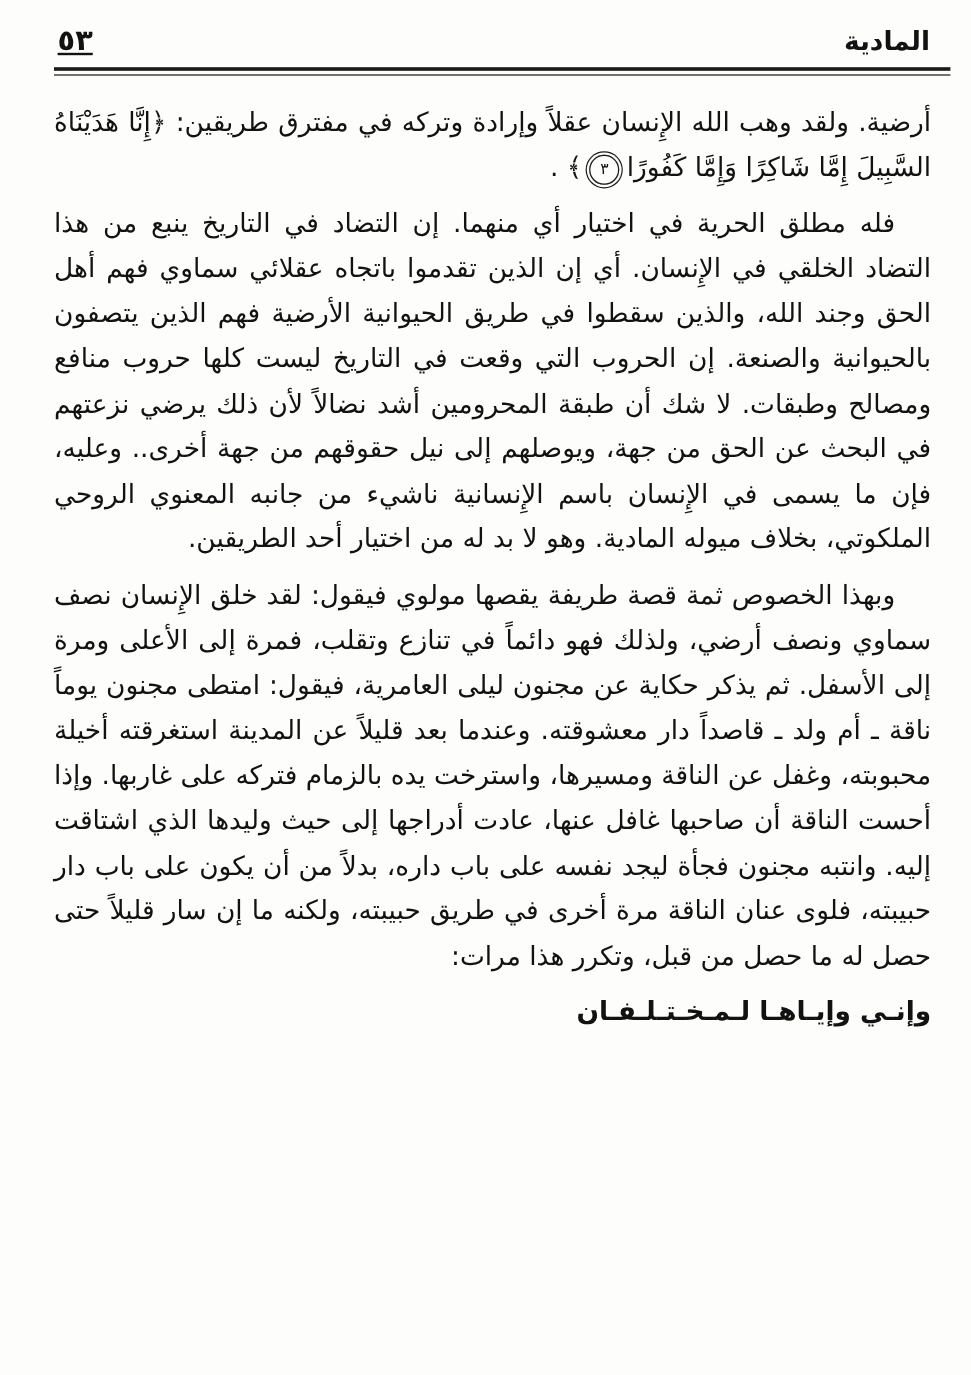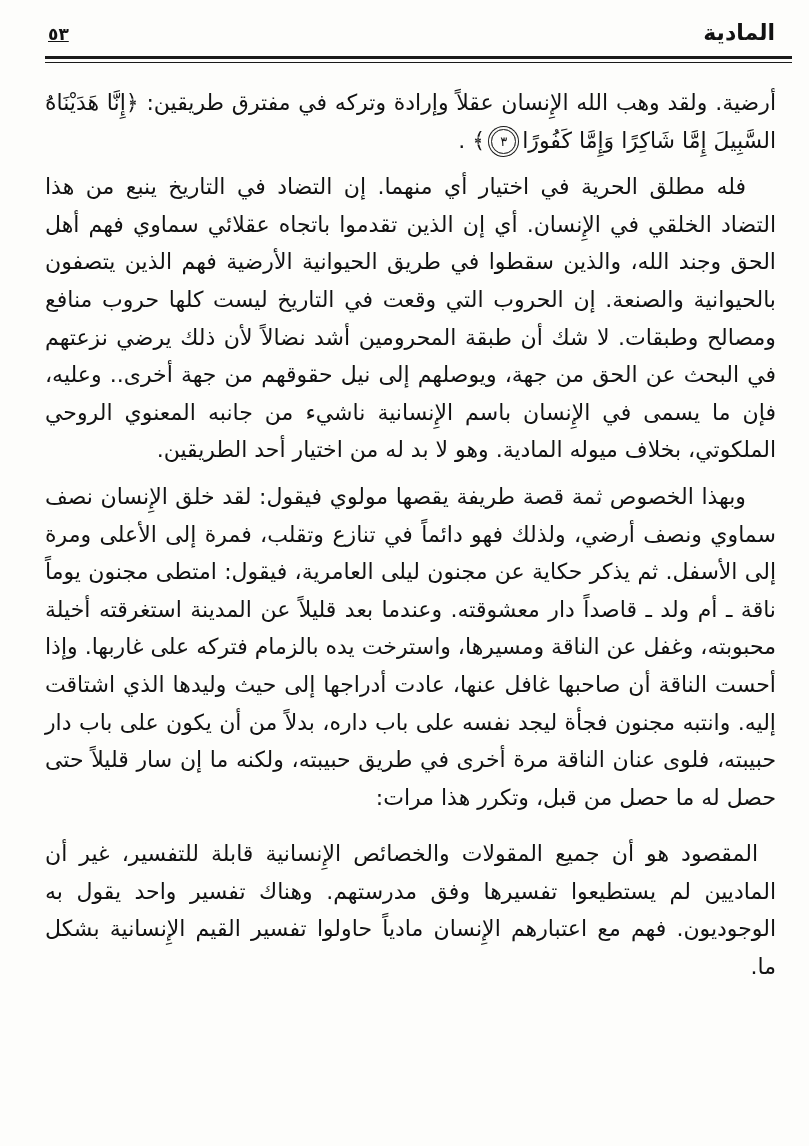--- a/index.html
+++ b/index.html
@@ -18,21 +18,21 @@
     position: absolute;
     top: 20px;
     right: 34px;
     left: 48px;
     display: flex;
     justify-content: space-between;
     align-items: baseline;
     font-weight: bold;
     font-size: 22px;
   }
-  .page-number { font-size: 17px; letter-spacing: 1px; text-decoration: underline; }
+  .page-number { font-size: 24px; letter-spacing: 1px; text-decoration: underline; }
   .header-rule {
     position: absolute;
     top: 56px;
     right: 17px;
     left: 45px;
     height: 3px;
     border-top: 3px solid #1a1a1a;
     border-bottom: 1px solid #1a1a1a;
   }
   .body-text {
@@ -88,19 +88,19 @@
 
   <main class="body-text">
 
     <p class="para no-indent"><span>أرضية. ولقد وهب الله الإِنسان عقلاً وإرادة وتركه في مفترق طريقين: </span><span class="verse"><span>﴿</span><span>إِنَّا هَدَيْنَاهُ السَّبِيلَ إِمَّا شَاكِرًا وَإِمَّا كَفُورًا</span><span class="ayah-num">٣</span><span>﴾</span></span><span> .</span></p>
 
     <p class="para">فله مطلق الحرية في اختيار أي منهما. إن التضاد في التاريخ ينبع من هذا التضاد الخلقي في الإِنسان. أي إن الذين تقدموا باتجاه عقلائي سماوي فهم أهل الحق وجند الله، والذين سقطوا في طريق الحيوانية الأرضية فهم الذين يتصفون بالحيوانية والصنعة. إن الحروب التي وقعت في التاريخ ليست كلها حروب منافع ومصالح وطبقات. لا شك أن طبقة المحرومين أشد نضالاً لأن ذلك يرضي نزعتهم في البحث عن الحق من جهة، ويوصلهم إلى نيل حقوقهم من جهة أخرى.. وعليه، فإن ما يسمى في الإِنسان باسم الإِنسانية ناشيء من جانبه المعنوي الروحي الملكوتي، بخلاف ميوله المادية. وهو لا بد له من اختيار أحد الطريقين.</p>
 
     <p class="para">وبهذا الخصوص ثمة قصة طريفة يقصها مولوي فيقول: لقد خلق الإِنسان نصف سماوي ونصف أرضي، ولذلك فهو دائماً في تنازع وتقلب، فمرة إلى الأعلى ومرة إلى الأسفل. ثم يذكر حكاية عن مجنون ليلى العامرية، فيقول: امتطى مجنون يوماً ناقة ـ أم ولد ـ قاصداً دار معشوقته. وعندما بعد قليلاً عن المدينة استغرقته أخيلة محبوبته، وغفل عن الناقة ومسيرها، واسترخت يده بالزمام فتركه على غاربها. وإذا أحست الناقة أن صاحبها غافل عنها، عادت أدراجها إلى حيث وليدها الذي اشتاقت إليه. وانتبه مجنون فجأة ليجد نفسه على باب داره، بدلاً من أن يكون على باب دار حبيبته، فلوى عنان الناقة مرة أخرى في طريق حبيبته، ولكنه ما إن سار قليلاً حتى حصل له ما حصل من قبل، وتكرر هذا مرات:</p>
 
     <div class="poetry">
+      <span class="hemistich">وإنـي وإيـاهـا لـمـخـتـلـفـان</span>
     </div>
 
-    <p class="para conclusion">المقصود هو أن جميع المقولات والخصائص الإِنسانية قابلة للتفسير، غير أن الماديين لم يستطيعوا تفسيرها وفق مدرستهم. وهناك تفسير واحد يقول به الوجوديون. فهم مع اعتبارهم الإِنسان مادياً حاولوا تفسير القيم الإِنسانية بشكل ما.</p>
 
   </main>
 
 </div>
 
 </body></html>

